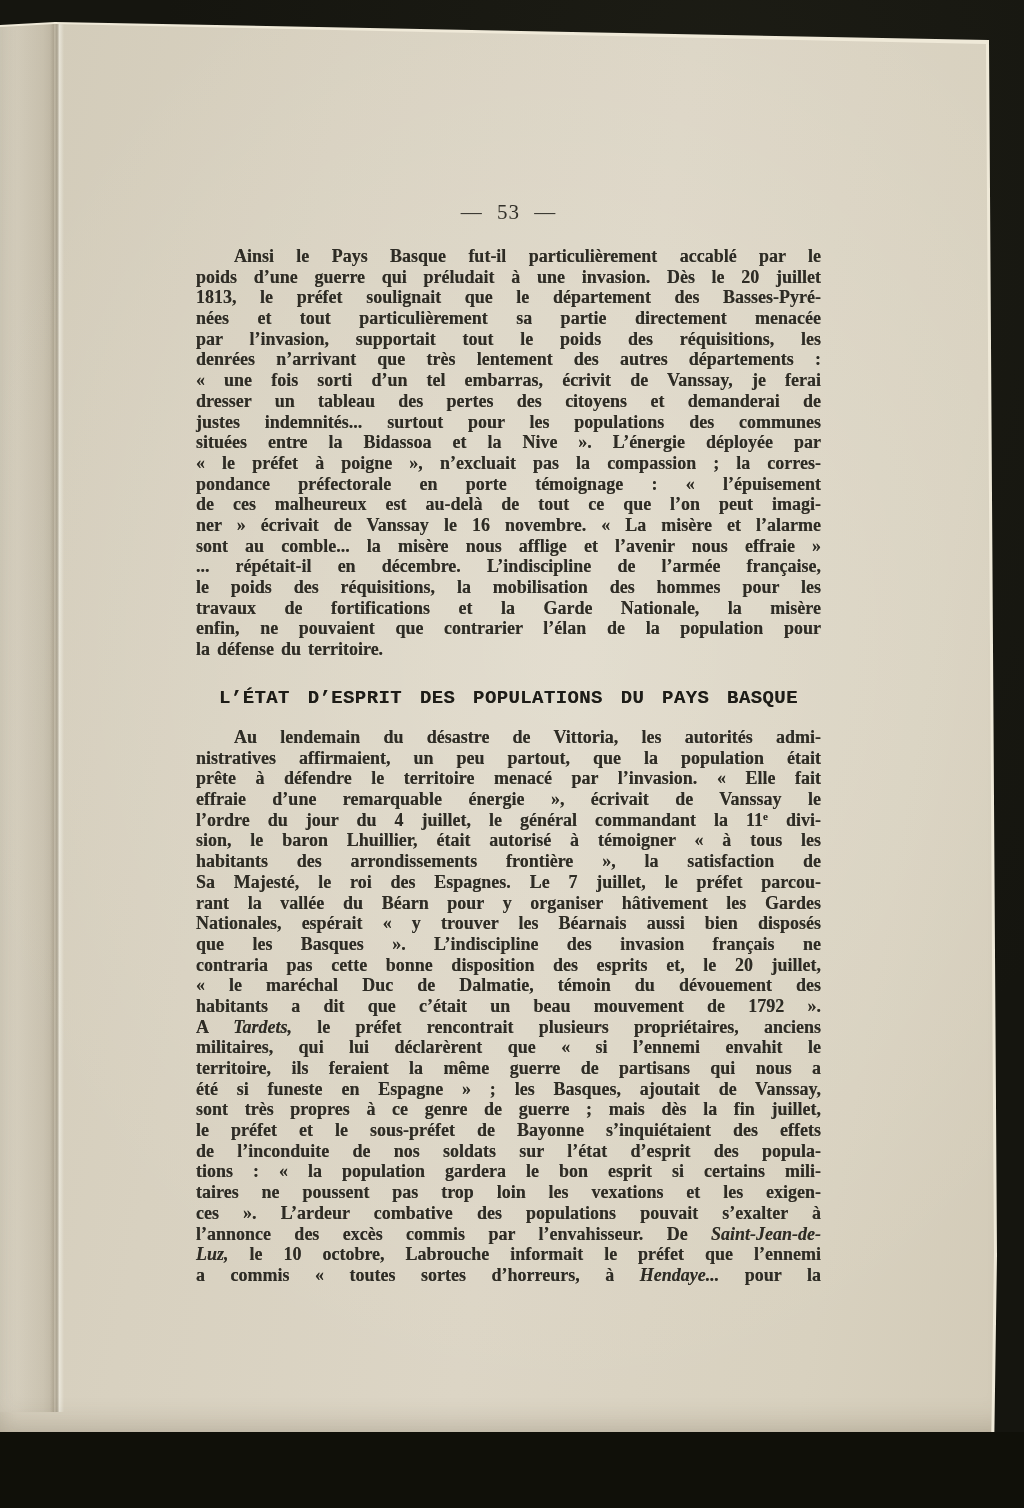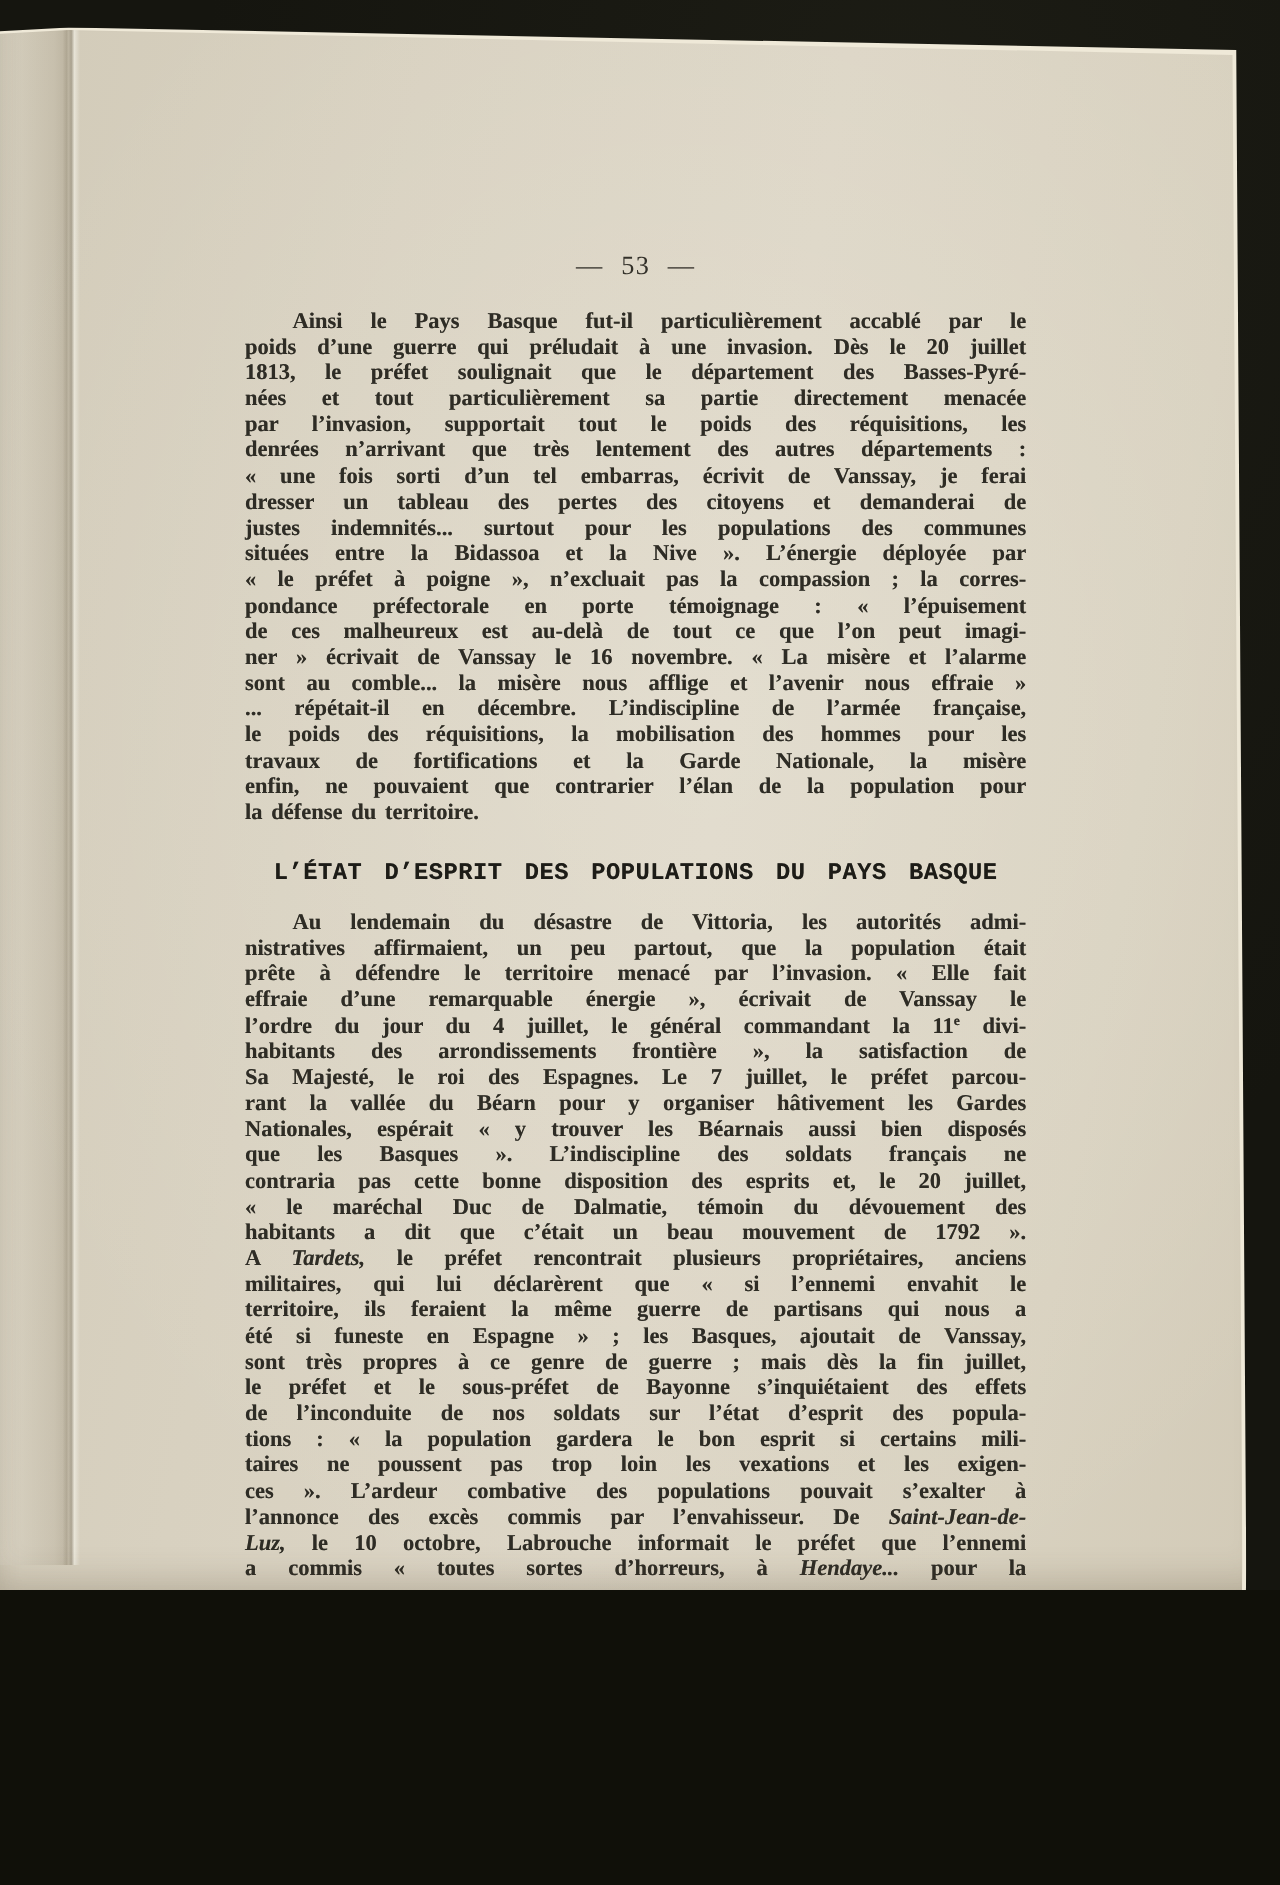--- a/index.html
+++ b/index.html
@@ -1,19 +1,19 @@
 <!DOCTYPE html>
 <html lang="fr"><head>
 <meta charset="utf-8">
 <style>
   html, body { margin: 0; padding: 0; background: #101009; }
   .scene {
     position: relative;
     width: 1024px;
-    height: 1272px;
+    height: 1432px;
     overflow: hidden;
     background:
       radial-gradient(ellipse at 70% 10%, rgba(60,60,45,0.18), rgba(0,0,0,0) 55%),
       #15150f;
     font-family: "Liberation Serif", serif;
   }
   
   .page-edge {
     position: absolute; inset: 0;
     background: #efe9d8;
@@ -120,25 +120,26 @@
           <div class="line">enfin, ne pouvaient que contrarier l’élan de la population pour</div>
           <div class="line">la défense du territoire.</div>
         </div>
       <div class="section-heading">L’ÉTAT D’ESPRIT DES POPULATIONS DU PAYS BASQUE</div>
       <div class="para para-2">
           <div class="line">Au lendemain du désastre de Vittoria, les autorités admi-</div>
           <div class="line">nistratives affirmaient, un peu partout, que la population était</div>
           <div class="line">prête à défendre le territoire menacé par l’invasion. « Elle fait</div>
           <div class="line">effraie d’une remarquable énergie », écrivait de Vanssay le</div>
           <div class="line">l’ordre du jour du 4 juillet, le général commandant la 11<sup>e</sup> divi-</div>
+          <div class="line">sion, le baron Lhuillier, était autorisé à témoigner « à tous les</div>
           <div class="line">habitants des arrondissements frontière », la satisfaction de</div>
           <div class="line">Sa Majesté, le roi des Espagnes. Le 7 juillet, le préfet parcou-</div>
           <div class="line">rant la vallée du Béarn pour y organiser hâtivement les Gardes</div>
           <div class="line">Nationales, espérait « y trouver les Béarnais aussi bien disposés</div>
-          <div class="line">que les Basques ». L’indiscipline des soldats français ne</div>
+          <div class="line">que les Basques ». L’indiscipline des invasion français ne</div>
           <div class="line">contraria pas cette bonne disposition des esprits et, le 20 juillet,</div>
           <div class="line">« le maréchal Duc de Dalmatie, témoin du dévouement des</div>
           <div class="line">habitants a dit que c’était un beau mouvement de 1792 ».</div>
           <div class="line">A <i>Tardets,</i> le préfet rencontrait plusieurs propriétaires, anciens</div>
           <div class="line">militaires, qui lui déclarèrent que « si l’ennemi envahit le</div>
           <div class="line">territoire, ils feraient la même guerre de partisans qui nous a</div>
           <div class="line">été si funeste en Espagne » ; les Basques, ajoutait de Vanssay,</div>
           <div class="line">sont très propres à ce genre de guerre ; mais dès la fin juillet,</div>
           <div class="line">le préfet et le sous-préfet de Bayonne s’inquiétaient des effets</div>
           <div class="line">de l’inconduite de nos soldats sur l’état d’esprit des popula-</div>

